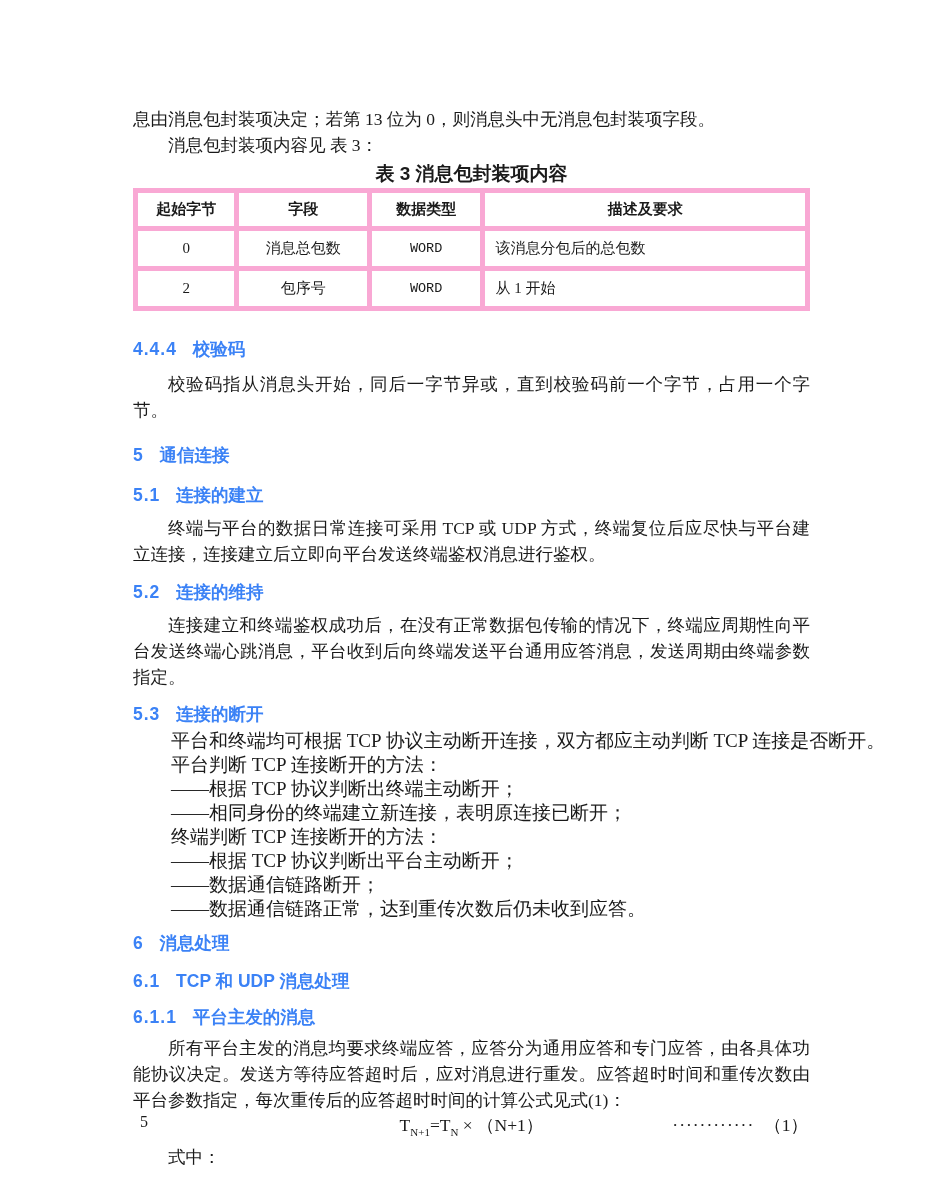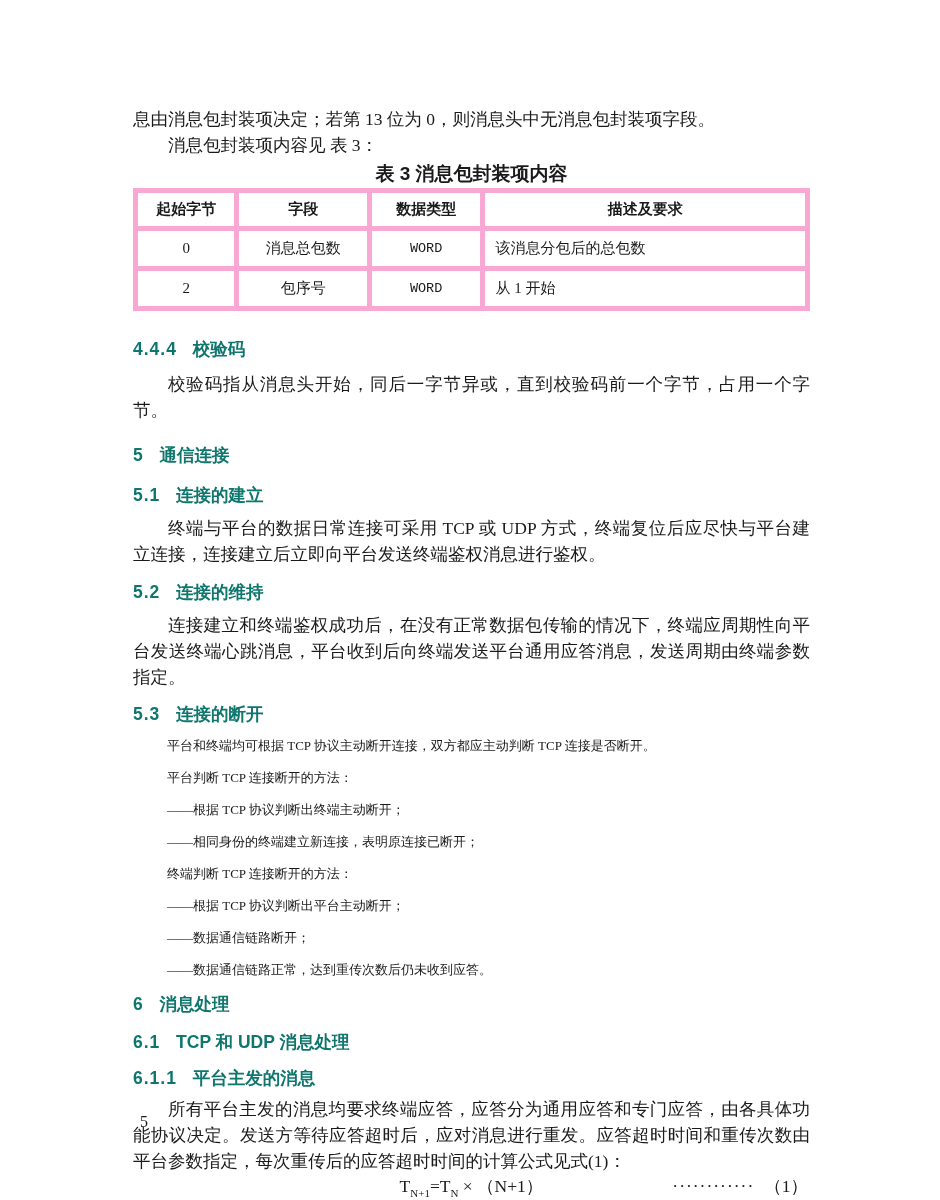--- a/index.html
+++ b/index.html
@@ -18,33 +18,33 @@
     padding-top: 94px;
   }
   .body {
     margin: 0;
     font-size: 17.5px;
     line-height: 26px;
     text-align: justify;
   }
   .indent { text-indent: 2em; }
   .list-line {
-    margin: 8px;
-    font-size: 13px;
+    margin: 0;
+    font-size: 19px;
     line-height: 24px;
     text-indent: 2em;
     white-space: nowrap;
   }
   .heading {
     margin: 0;
     font-family: "Liberation Sans", "DejaVu Sans", sans-serif;
     font-weight: bold;
     font-size: 17.5px;
     line-height: 24px;
-    color: #0f766e;
+    color: #3b82f6;
   }
   .hnum { margin-right: 0.9em; letter-spacing: 1px; }
   .caption {
     margin: 6px 0 4px;
     text-align: center;
     font-family: "Liberation Sans", "DejaVu Sans", sans-serif;
     font-weight: bold;
     font-size: 19px;
     line-height: 20px;
   }

